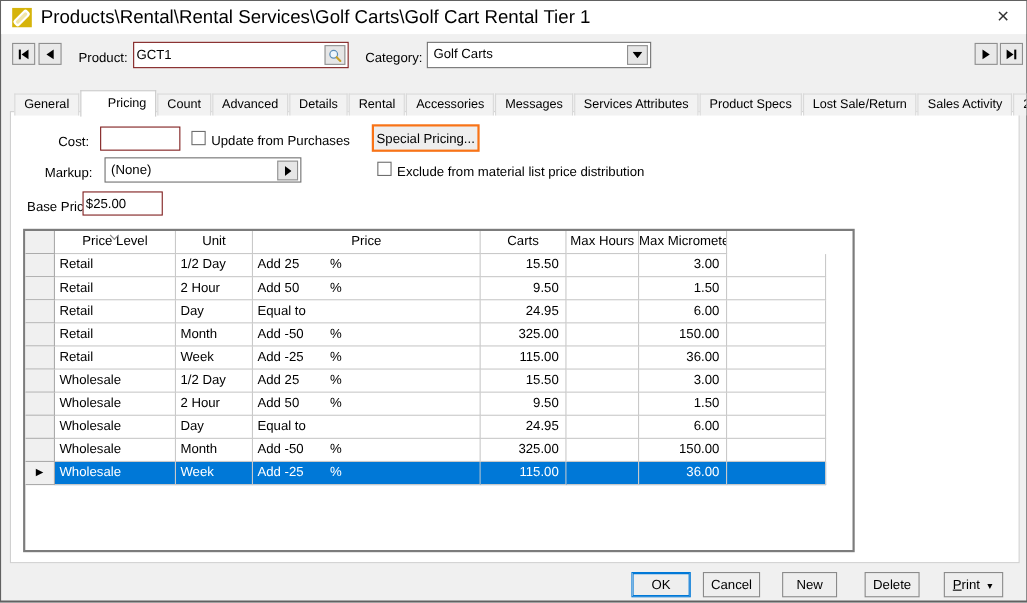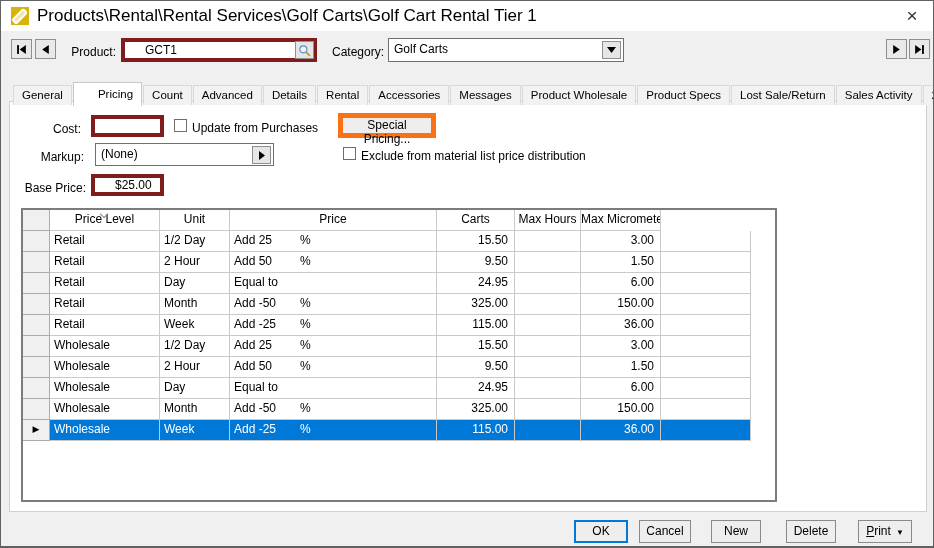--- a/index.html
+++ b/index.html
@@ -16,35 +16,35 @@
   .close-btn{ position:absolute; right:8px; top:2px; width:26px; height:26px; text-align:center;
               font-size:19px; line-height:26px; color:#333; cursor:default; }
 
   
   .navbtn{ position:absolute; width:21px; height:20px; background:#e9e9e9; border:1px solid #8f8f8f;
            display:flex; align-items:center; justify-content:center; }
   .lbl{ position:absolute; line-height:16px; }
   .field{ position:absolute; background:#fff; border:1px solid #707070; line-height:20px; padding-left:5px; }
   .inset-btn{ position:absolute; right:2px; top:2px; width:19px; height:18px; background:#e6e6e6;
               border:1px solid #8f8f8f; display:flex; align-items:center; justify-content:center; }
-  input.txt{ position:absolute; background:#fff; border:4px solid #7f1d1d; font-family:"Liberation Sans",sans-serif;
-             font-size:12px; padding-left:20px; }
+  input.txt{ position:absolute; background:#fff; border:1px solid #7f1d1d; font-family:"Liberation Sans",sans-serif;
+             font-size:12px; padding-left:2px; }
 
   
   .tab-strip{ position:absolute; left:12px; top:81px; display:flex; align-items:flex-end; z-index:3; }
   .tab{ height:20px; line-height:19px; padding:0 8px; font-size:11.5px; background:#f2f2f2;
         border:1px solid #d9d9d9; border-bottom:none; margin-right:1px; white-space:nowrap; }
   .tab.active{ height:24px; line-height:22px; background:#fff; position:relative; z-index:4;
                border-color:#c9c9c9; margin-bottom:-1px;padding-left:24px; }
 
   .tab-page{ position:absolute; left:8px; top:100px; width:918px; height:411px; background:#fff;
              border:1px solid #d0d0d0; }
 
   .checkbox{ position:absolute; width:13px; height:13px; background:#fff; border:1px solid #6e6e6e; }
-  .pushbtn{ position:absolute; background:#eeeeee; border:5px solid #f97316; text-align:center;
+  .pushbtn{ position:absolute; background:#eeeeee; border:2px solid #f97316; text-align:center;
             font-size:12px; font-family:"Liberation Sans",sans-serif; }
 
   
   .grid-box{ position:absolute; left:20px; top:207px; width:756px; height:294px; background:#fff;
              border:2px solid #7c7c7c; overflow:hidden; }
   .ghead,.grow{ display:grid; grid-template-columns:27px 110px 70px 207px 78px 66px 80px 90px; height:21px; }
   .gcell{ border-right:1px solid var(--grid); border-bottom:1px solid var(--grid);
           line-height:19px; overflow:hidden; white-space:nowrap; }
   .hcell{ text-align:center; position:relative; font-size:12px; }
   .rowsel{ background:#f0f0f0; border-right:1px solid #ababab; border-bottom:1px solid #ababab;
@@ -96,21 +96,21 @@
   <span class="lbl" style="left:50px; top:43px; width:65px; text-align:right;">Product:</span>
   <input class="txt" style="left: 120px; top: 37px; width: 196px; height: 24px;" value="GCT1">
   <div class="inset-btn" style="left:294px; top:40px; right:auto; width:19px; height:18px;">
     <svg width="13" height="13" viewBox="0 0 16 16">
       <circle cx="6.6" cy="6.6" r="4.3" fill="#eef6fd" stroke="#5b8db8" stroke-width="1.4"></circle>
       <line x1="9.9" y1="9.9" x2="14" y2="14" stroke="#c8a028" stroke-width="2.4" stroke-linecap="round"></line>
     </svg>
   </div>
 
   <span class="lbl" style="left:323px; top:43px; width:60px; text-align:right;">Category:</span>
-  <div class="field" style="left:387px; top:37px; width:236px; height:24px;">
+  <div class="field" style="left:387px; top:37px; width:204px; height:24px;">
     <span>Golf Carts</span>
     <div class="inset-btn">
       <svg width="9" height="6" viewBox="0 0 9 6">
         <polygon points="0,0 9,0 4.5,6" fill="#000"></polygon>
       </svg>
     </div>
   </div>
 
   <div class="navbtn" style="left:885px; top:38px;">
     <svg width="11" height="11" viewBox="0 0 10 10">
@@ -126,21 +126,21 @@
 
   <div class="tab-strip">
       <div class="tab">General</div>
       <div class="tab active">Pricing</div>
       <div class="tab">Count</div>
       <div class="tab">Advanced</div>
       <div class="tab">Details</div>
       <div class="tab">Rental</div>
       <div class="tab">Accessories</div>
       <div class="tab">Messages</div>
-      <div class="tab">Product Wholesale</div>
+      <div class="tab">Services Attributes</div>
       <div class="tab">Product Specs</div>
       <div class="tab">Lost Sale/Return</div>
       <div class="tab">Sales Activity</div>
       <div class="tab">2021</div>
     </div>
 
   <div class="tab-page"></div>
 
   <span class="lbl" style="left:18px; top:120px; width:62px; text-align:right;">Cost:</span>
   <input class="txt" style="left: 90px; top: 114px; width: 73px; height: 22px;" value="">
@@ -157,21 +157,21 @@
       <svg width="6" height="9" viewBox="0 0 6 9">
         <polygon points="0,0 6,4.5 0,9" fill="#000"></polygon>
       </svg>
     </div>
   </div>
 
   <div class="checkbox" style="left:342px; top:146px;"></div>
   <span class="lbl" style="left:360px; top:147px;">Exclude from material list price distribution</span>
 
   <span class="lbl" style="left:5px; top:179px; width:80px; text-align:right;">Base Price:</span>
-  <input class="txt" style="left: 90px; top: 173px; width: 73px; height: 22px;" value="$25.00">
+  <input class="txt" style="left: 74px; top: 173px; width: 73px; height: 22px;" value="$25.00">
 
   <div class="grid-box">
     <div class="ghead">
       <div class="gcell rowsel"></div>
       <div class="gcell hcell">
         <span class="sort-caret"></span>
         <span>Price Level</span>
       </div>
       <div class="gcell hcell">Unit</div>
       <div class="gcell hcell">Price</div>

